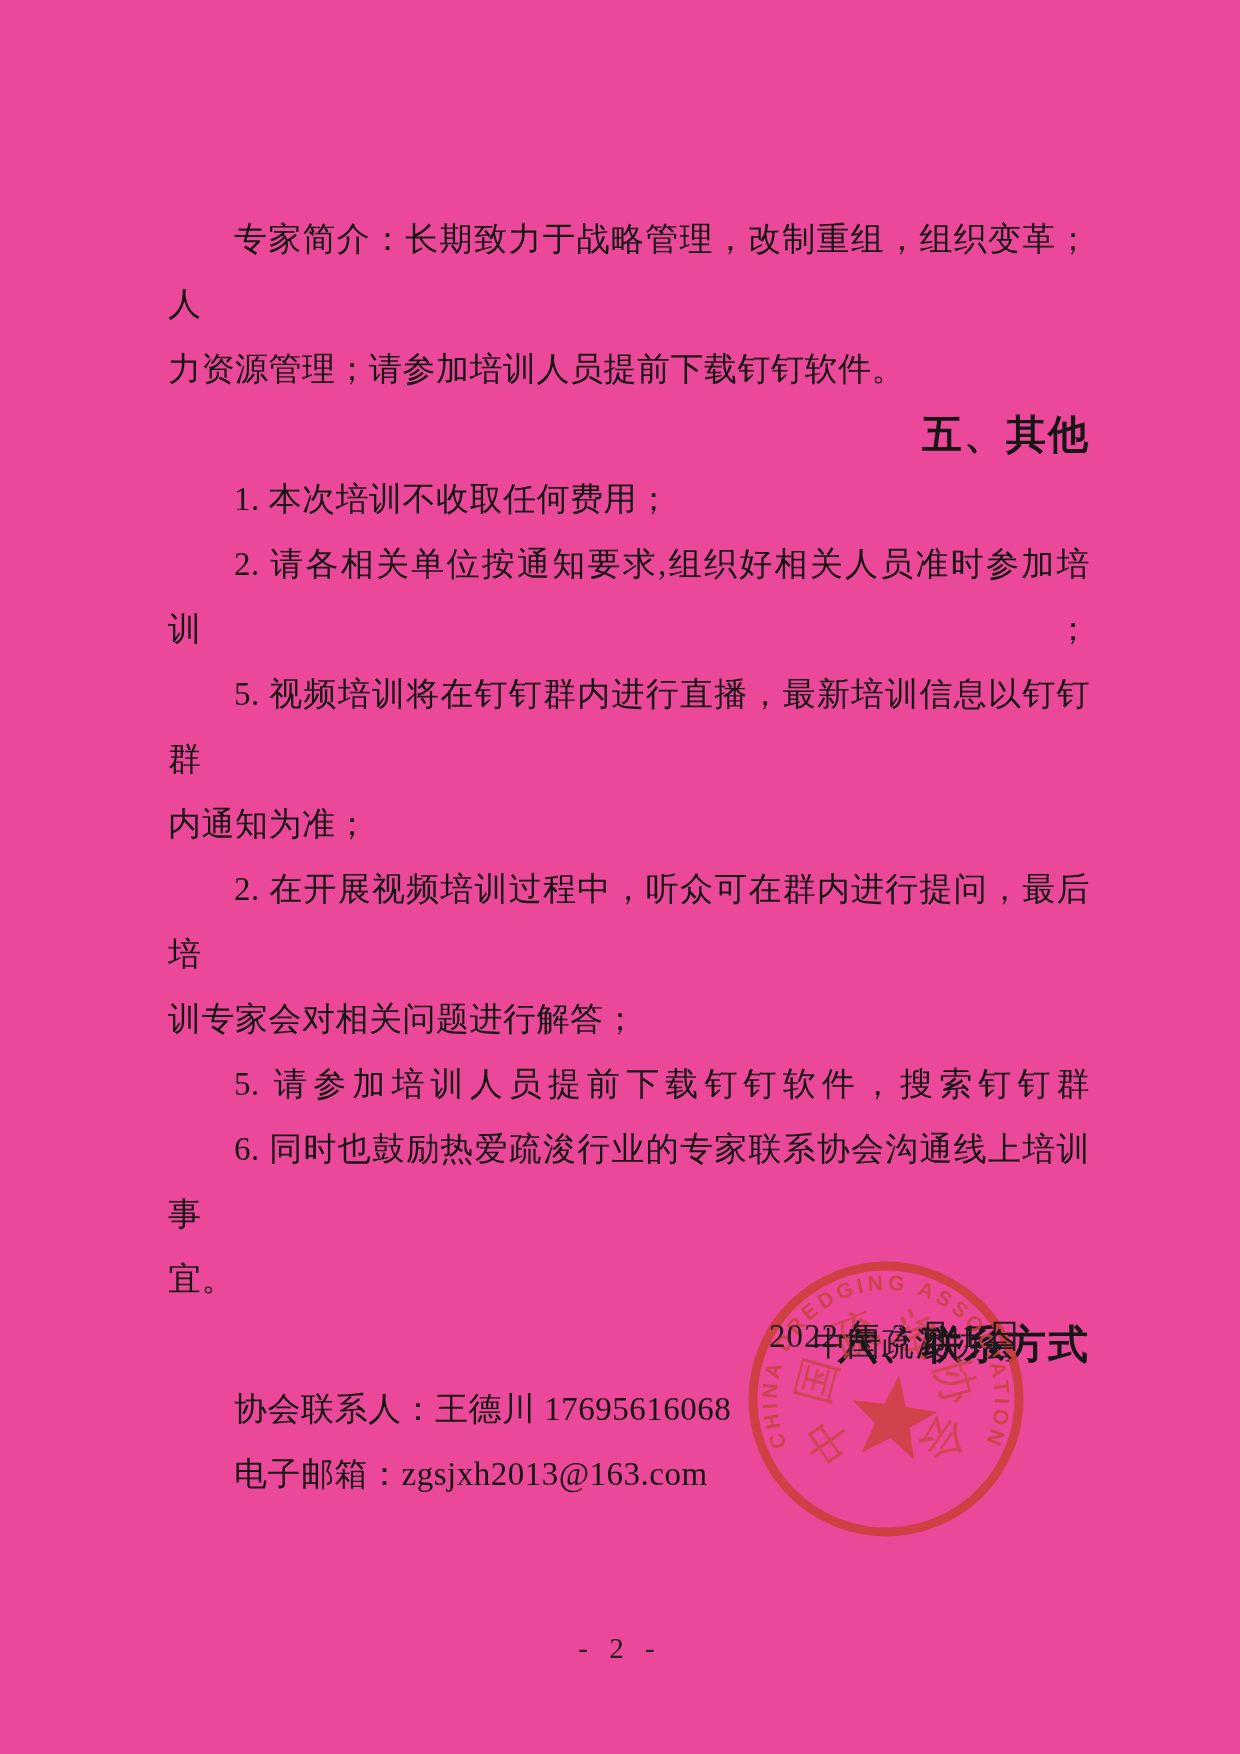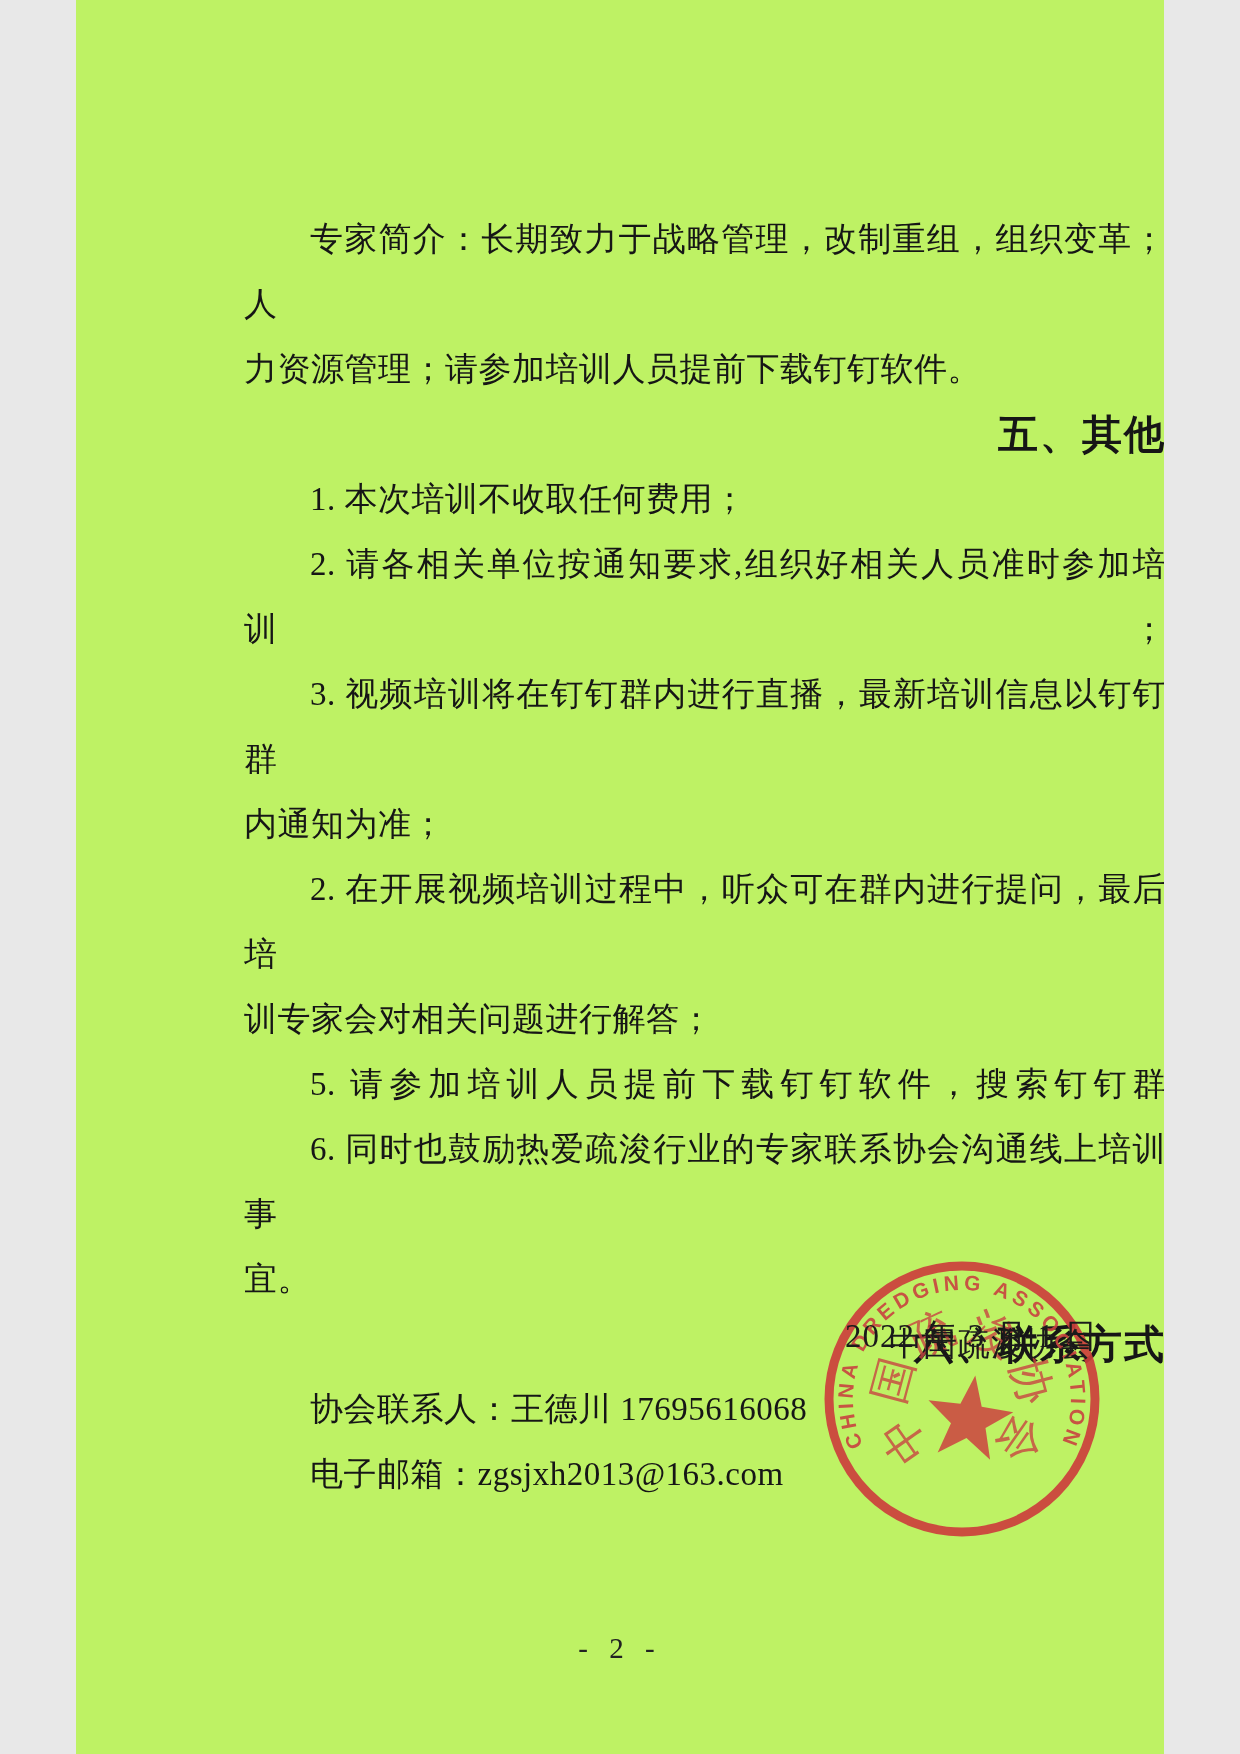--- a/index.html
+++ b/index.html
@@ -1,20 +1,20 @@
 <!DOCTYPE html>
 <html><head>
 <meta charset="utf-8">
 <style>
   html,body{margin:0;padding:0;background:#e8e8e8;}
   .page{
     position:relative;
-    width:1088px;height:1754px;
+    width:1240px;height:1754px;
     margin:0 auto;
-    background:#bef264;
+    background:#ec4899;
     overflow:hidden;
     font-family:"Liberation Serif","DejaVu Serif",serif;
     color:#161616;
   }
   .flow{
     position:absolute;
     left:168px;top:207px;width:922px;
   }
   .line{
     font-size:33px;
@@ -59,21 +59,21 @@
 <body>
 
 <div class="page">
 
   <div class="flow">
     <div class="line ind j">专家简介：长期致力于战略管理，改制重组，组织变革；人</div>
     <div class="line">力资源管理；请参加培训人员提前下载钉钉软件。</div>
     <div class="line ind h">五、其他</div>
     <div class="line ind">1. 本次培训不收取任何费用；</div>
     <div class="line ind j">2. 请各相关单位按通知要求,组织好相关人员准时参加培训；</div>
-    <div class="line ind j">3. 视频培训将在钉钉群内进行直播，最新培训信息以钉钉群</div>
+    <div class="line ind j">5. 视频培训将在钉钉群内进行直播，最新培训信息以钉钉群</div>
     <div class="line">内通知为准；</div>
     <div class="line ind j">2. 在开展视频培训过程中，听众可在群内进行提问，最后培</div>
     <div class="line">训专家会对相关问题进行解答；</div>
     <div class="line ind j">5. 请参加培训人员提前下载钉钉软件，搜索钉钉群</div>
     <div class="line ind j">6. 同时也鼓励热爱疏浚行业的专家联系协会沟通线上培训事</div>
     <div class="line">宜。</div>
     <div class="line ind h">六、联系方式</div>
     <div class="line ind">协会联系人：王德川 17695616068</div>
     <div class="line ind">电子邮箱：zgsjxh2013@163.com</div>
   </div>

